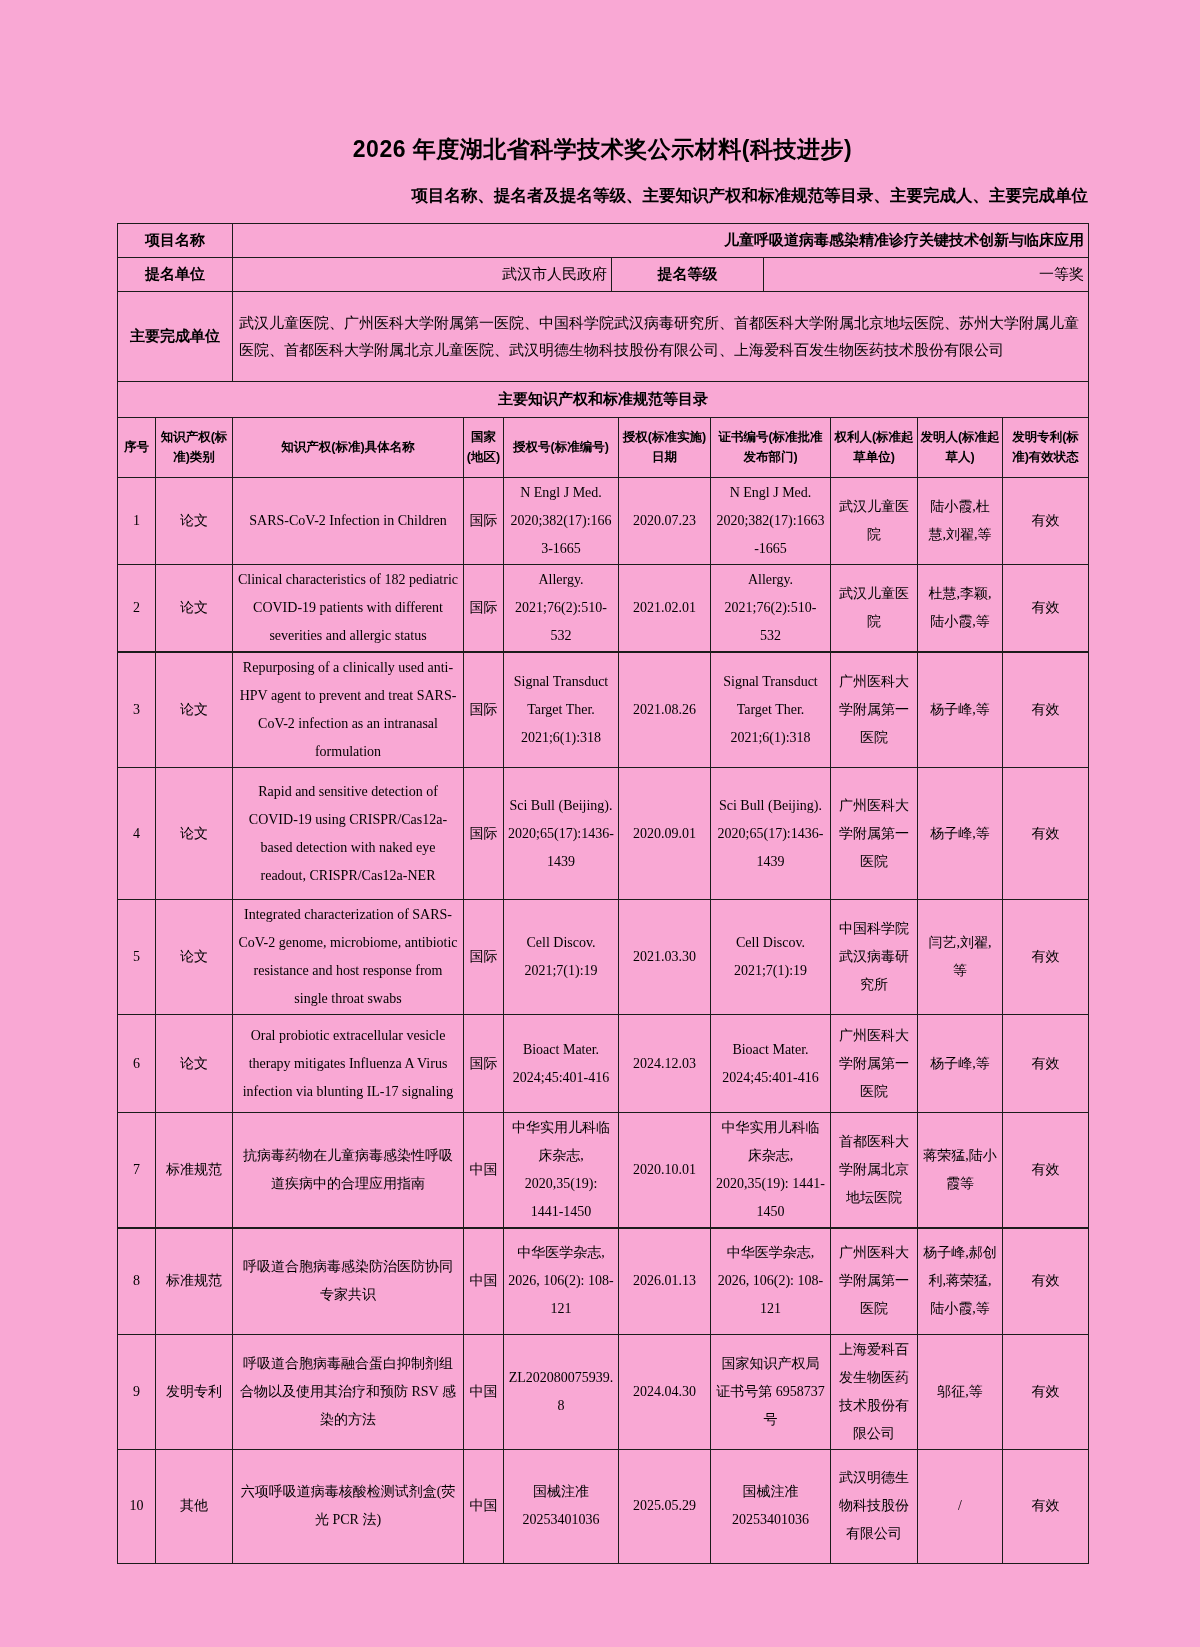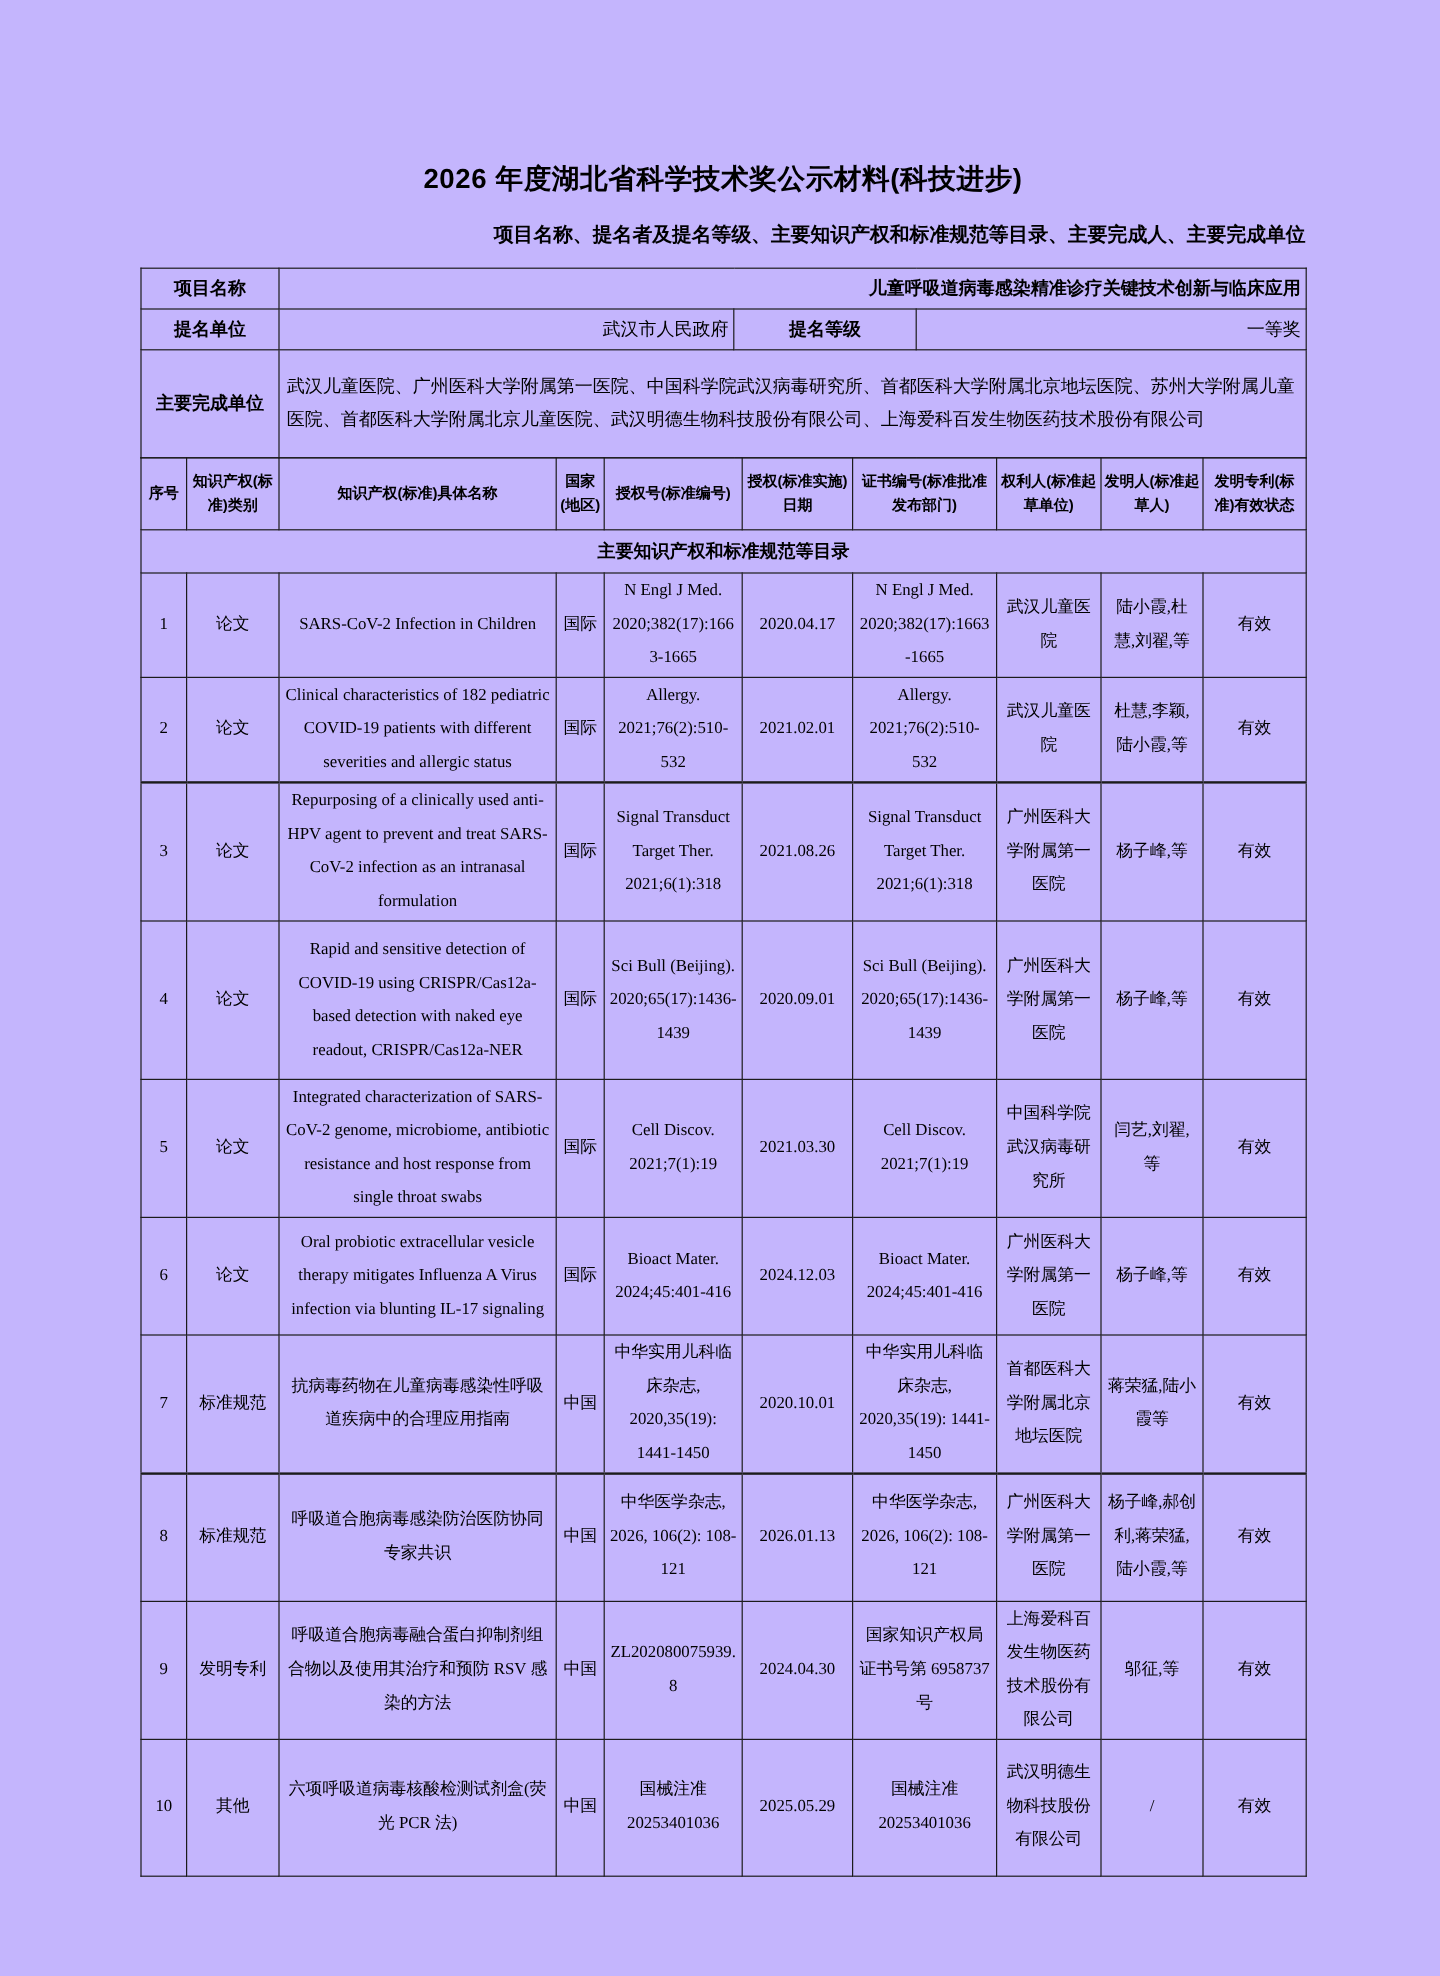--- a/index.html
+++ b/index.html
@@ -1,16 +1,16 @@
 <!DOCTYPE html>
 <html><head>
 <meta charset="utf-8">
 <style>
   html,body{margin:0;padding:0;background:#fff;}
-  .page{position:relative;width:1200px;height:1647px;background:#c4b5fd;color:#000;
+  .page{position:relative;width:1200px;height:1647px;background:#f9a8d4;color:#000;
         font-family:"Liberation Serif","DejaVu Serif",serif;}
   .content{position:absolute;left:117px;top:134px;width:971px;}
   .hei{font-family:"Liberation Sans","DejaVu Sans",sans-serif;}
   .doc-title{font-size:23px;font-weight:bold;text-align:center;margin:0 0 20px 0;letter-spacing:.5px;}
   .doc-subtitle{font-size:16.5px;font-weight:bold;text-align:right;margin:0 0 16px 0;}
   table{border-collapse:collapse;table-layout:fixed;width:971px;}
   td,th{border:1px solid #1c1c1c;padding:1px 4px;vertical-align:middle;
         overflow-wrap:break-word;word-wrap:break-word;}
   
   .info-table .lbl{font-family:"Liberation Sans","DejaVu Sans",sans-serif;font-weight:bold;
@@ -84,43 +84,43 @@
           <col style="width:40px">
         <col style="width:115px">
           <col style="width:92px">
           <col style="width:120px">
           <col style="width:87px">
         <col style="width:85px">
           <col style="width:86px">
       </colgroup>
       <thead>
         <tr>
+          <td class="section-title" colspan="10">主要知识产权和标准规范等目录</td>
+        </tr>
+        <tr>
           <th>序号</th>
           <th>知识产权(标准)类别</th>
           <th>知识产权(标准)具体名称</th>
           <th>国家(地区)</th>
           <th>授权号(标准编号)</th>
           <th>授权(标准实施)日期</th>
           <th>证书编号(标准批准发布部门)</th>
           <th>权利人(标准起草单位)</th>
           <th>发明人(标准起草人)</th>
           <th>发明专利(标准)有效状态</th>
         </tr>
-        <tr>
-          <td class="section-title" colspan="10">主要知识产权和标准规范等目录</td>
-        </tr>
       </thead>
       <tbody>
           <tr>
             <td class="c-no">1</td>
             <td class="c-category">论文</td>
             <td class="c-name">SARS-CoV-2 Infection in Children</td>
             <td class="c-country">国际</td>
             <td class="c-number">N Engl J Med. 2020;382(17):1663-1665</td>
-            <td class="c-date">2020.04.17</td>
+            <td class="c-date">2020.07.23</td>
             <td class="c-cert">N Engl J Med. 2020;382(17):1663-1665</td>
             <td class="c-owner">武汉儿童医院</td>
             <td class="c-inventor">陆小霞,杜慧,刘翟,等</td>
             <td class="c-status">有效</td>
           </tr>
           <tr>
             <td class="c-no">2</td>
             <td class="c-category">论文</td>
             <td class="c-name">Clinical characteristics of 182 pediatric COVID-19 patients with different severities and allergic status</td>
             <td class="c-country">国际</td>

